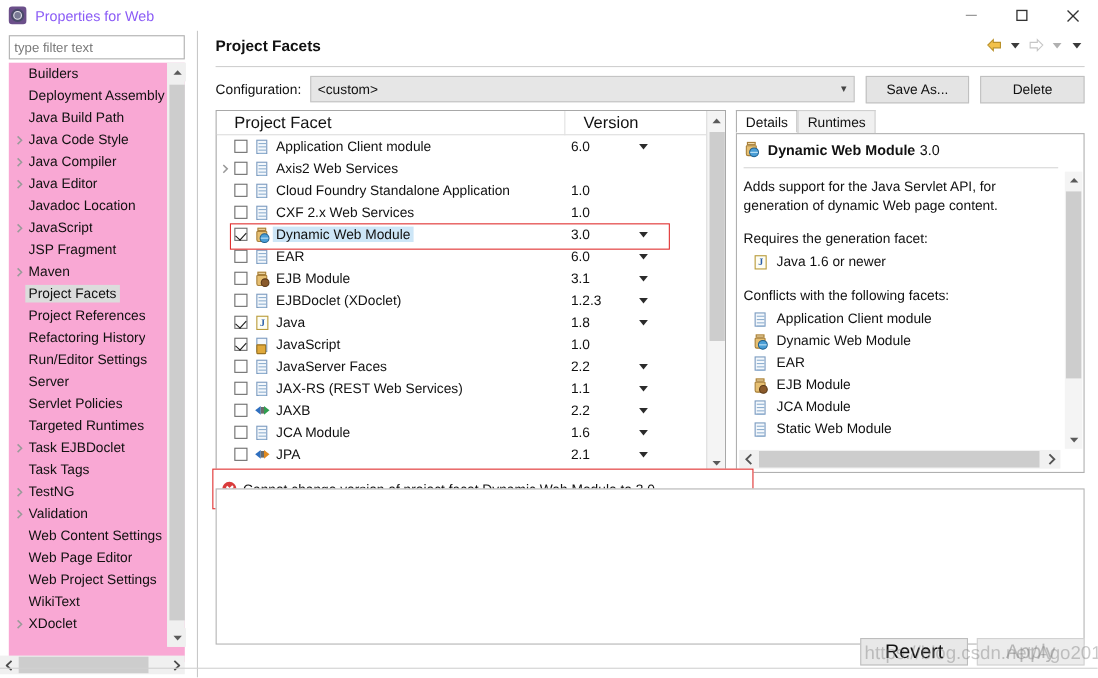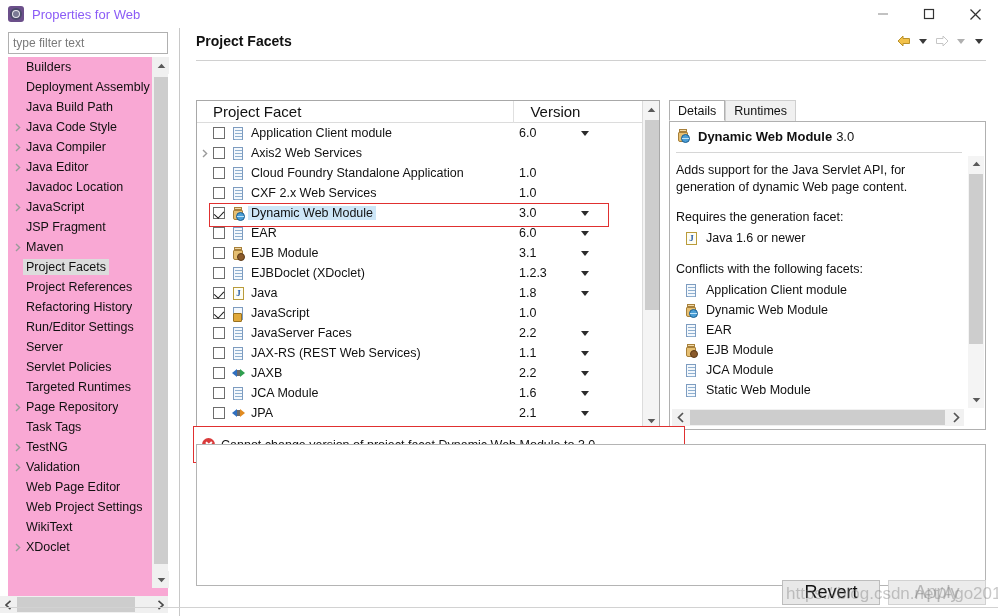--- a/index.html
+++ b/index.html
@@ -525,41 +525,45 @@
         <div class="tree-item">
           <span class="arrow"></span>
           <span class="lbl">Targeted Runtimes</span>
         </div>
         <div class="tree-item">
           <span class="arrow">
             <svg width="6" height="9" viewBox="0 0 6 9">
               <path d="M1 1 L4.6 4.5 L1 8" fill="none" stroke="#9a9a9a" stroke-width="1.4"></path>
             </svg>
           </span>
-          <span class="lbl">Page Repository</span>
+          <span class="lbl">Task EJBDoclet</span>
         </div>
         <div class="tree-item">
           <span class="arrow"></span>
           <span class="lbl">Task Tags</span>
         </div>
         <div class="tree-item">
           <span class="arrow">
             <svg width="6" height="9" viewBox="0 0 6 9">
               <path d="M1 1 L4.6 4.5 L1 8" fill="none" stroke="#9a9a9a" stroke-width="1.4"></path>
             </svg>
           </span>
           <span class="lbl">TestNG</span>
         </div>
         <div class="tree-item">
           <span class="arrow">
             <svg width="6" height="9" viewBox="0 0 6 9">
               <path d="M1 1 L4.6 4.5 L1 8" fill="none" stroke="#9a9a9a" stroke-width="1.4"></path>
             </svg>
           </span>
           <span class="lbl">Validation</span>
+        </div>
+        <div class="tree-item">
+          <span class="arrow"></span>
+          <span class="lbl">Web Content Settings</span>
         </div>
         <div class="tree-item">
           <span class="arrow"></span>
           <span class="lbl">Web Page Editor</span>
         </div>
         <div class="tree-item">
           <span class="arrow"></span>
           <span class="lbl">Web Project Settings</span>
         </div>
         <div class="tree-item">
@@ -620,20 +624,29 @@
     <div class="ni">
       <svg width="16" height="14" viewBox="0 0 16 14">
         <path d="M9 2 L14 7 L9 12 L9 9.5 L2.5 9.5 L2.5 4.5 L9 4.5 Z" fill="#ffffff" stroke="#c6c6c6" stroke-width="1"></path>
       </svg>
     </div>
     <div class="caret-dn" style="border-top-color:#b0b0b0;"></div>
     <div class="caret-dn"></div>
   </div>
   <div class="hdr-rule"></div>
 
+  <div class="config-row">
+    <div class="config-label">Configuration:</div>
+    <div class="combo">
+      <span class="cv">&lt;custom&gt;</span>
+      <span class="chev">▾</span>
+    </div>
+    <div class="btn btn-saveas">Save As...</div>
+    <div class="btn btn-delete">Delete</div>
+  </div>
 
   <div class="facet-box">
     <div class="facet-head">
       <div class="fh-cell fh-facet">Project Facet</div>
       <div class="fh-cell fh-version">Version</div>
     </div>
     <div class="facet-rows" id="facet-rows">
         <div class="frow">
           <span class="exp"></span>
           <span class="cbx"></span>

